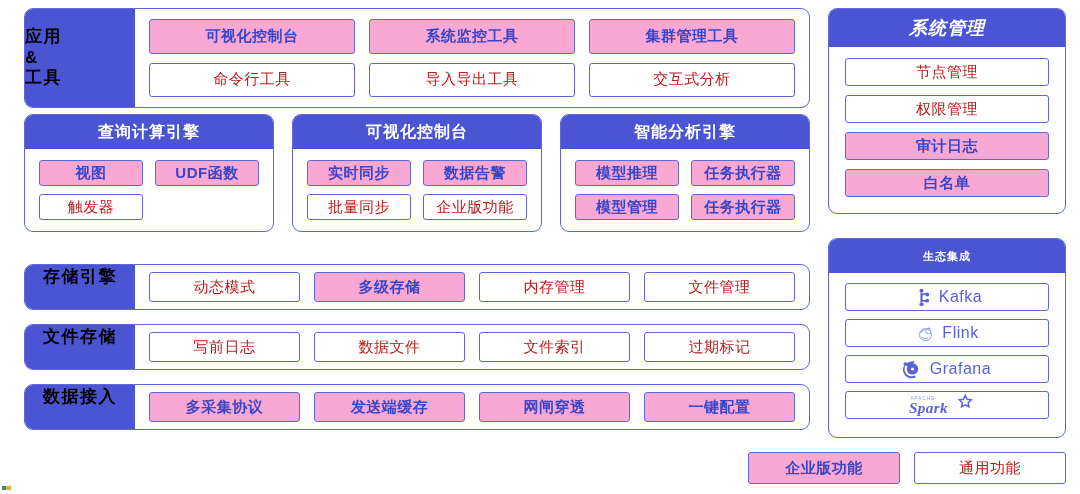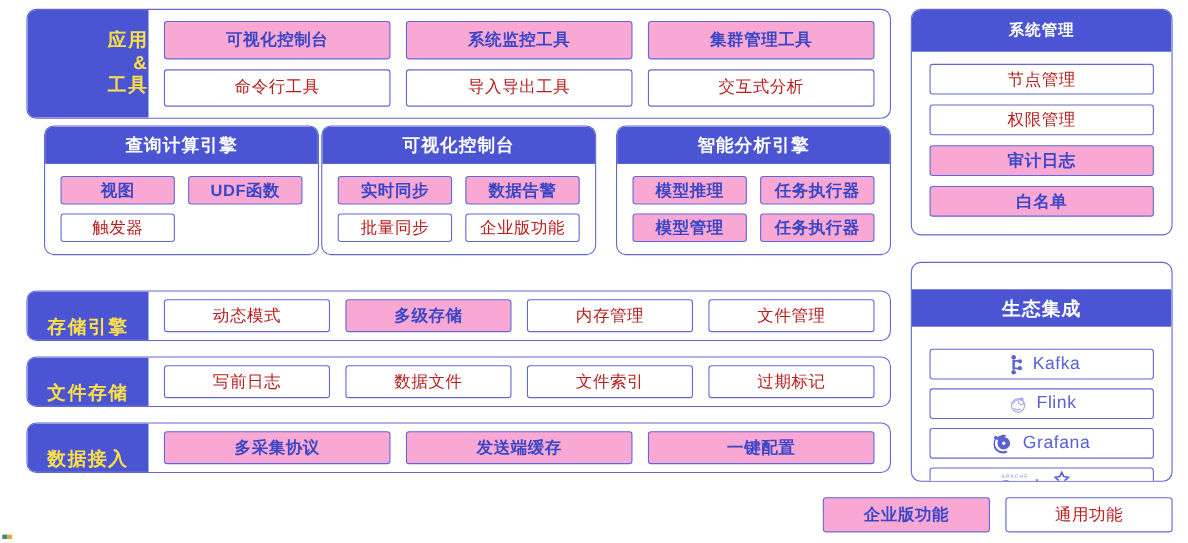--- a/index.html
+++ b/index.html
@@ -64,25 +64,25 @@
     position: absolute;
     border: 1.6px solid #6168d6;
     border-radius: 9px;
     background: #ffffff;
     display: flex;
     align-items: stretch;
     overflow: hidden;
   }
   .row-label {
     background: #4b55d4;
-    color: #fde047;
+    color: #000000;
     font-weight: bold;
     font-size: 17px;
     display: flex;
-    align-items: flex-end;
+    align-items: flex-start;
     justify-content: center;
     letter-spacing: 1.5px;
     flex: 0 0 110px;
   }
   .row-items {
     flex: 1;
     display: flex;
     align-items: center;
     gap: 14px;
     padding: 0 14px;
@@ -113,38 +113,38 @@
   .engine .panel-head { height: 34px; }
   .engine .engine-grid {
     display: grid;
     grid-template-columns: 1fr 1fr;
     grid-template-rows: 1fr 1fr;
     gap: 8px 12px;
     padding: 11px 14px;
     height: calc(100% - 34px);
   }
   .engine .chip { font-size: 15px; }
-  #engine-0 { left: 40px; }
+  #engine-0 { left: 24px; }
   #engine-1 { left: 292px; }
   #engine-2 { left: 560px; width: 250px; }
 
   
   #row-storage { left: 24px; top: 264px; width: 786px; height: 46px; }
   #row-file    { left: 24px; top: 324px; width: 786px; height: 46px; }
   #row-ingest  { left: 24px; top: 384px; width: 786px; height: 46px; }
 
   
   #sys-panel { left: 828px; top: 8px; width: 238px; height: 206px; }
-  #sys-panel .panel-head { height: 38px; font-size: 14px; }
+  #sys-panel .panel-head { height: 38px; font-size: 18px; font-style: italic; }
   #sys-panel .stack { padding: 11px 16px; display: flex; flex-direction: column; gap: 9px; }
   #sys-panel .chip { height: 28px; }
 
   #eco-panel { left: 828px; top: 238px; width: 238px; height: 200px; }
-  #eco-panel .panel-head { height: 34px; font-size: 17px; margin-top: 24px; }
-  #eco-panel .stack { padding: 20px 16px; display: flex; flex-direction: column; gap: 8px; }
+  #eco-panel .panel-head { height: 34px; font-size: 11px; }
+  #eco-panel .stack { padding: 10px 16px; display: flex; flex-direction: column; gap: 8px; }
   #eco-panel .chip { height: 28px; gap: 7px; font-size: 16px; font-weight: 500; color: #5b62d4; }
 
   .logo { width: 20px; height: 20px; display: inline-flex; align-items: center; justify-content: center; flex: 0 0 auto; }
   .logo svg { display: block; }
   .spark-wrap { display: flex; align-items: flex-end; justify-content: center; }
 
   
   #legend { position: absolute; left: 748px; top: 452px; width: 318px; height: 32px; display: flex; gap: 14px; }
   #legend .chip { flex: 1; height: 100%; font-size: 15px; }
 
@@ -220,20 +220,21 @@
       <div class="chip">文件索引</div>
       <div class="chip">过期标记</div>
     </div>
   </div>
 
   <div class="row" id="row-ingest">
     <div class="row-label">数据接入</div>
     <div class="row-items">
       <div class="chip hl">多采集协议</div>
       <div class="chip hl">发送端缓存</div>
+      <div class="chip hl">网闸穿透</div>
       <div class="chip hl">一键配置</div>
     </div>
   </div>
 
   <div class="panel" id="sys-panel">
     <div class="panel-head">系统管理</div>
     <div class="stack">
       <div class="chip">节点管理</div>
       <div class="chip">权限管理</div>
       <div class="chip hl">审计日志</div>

